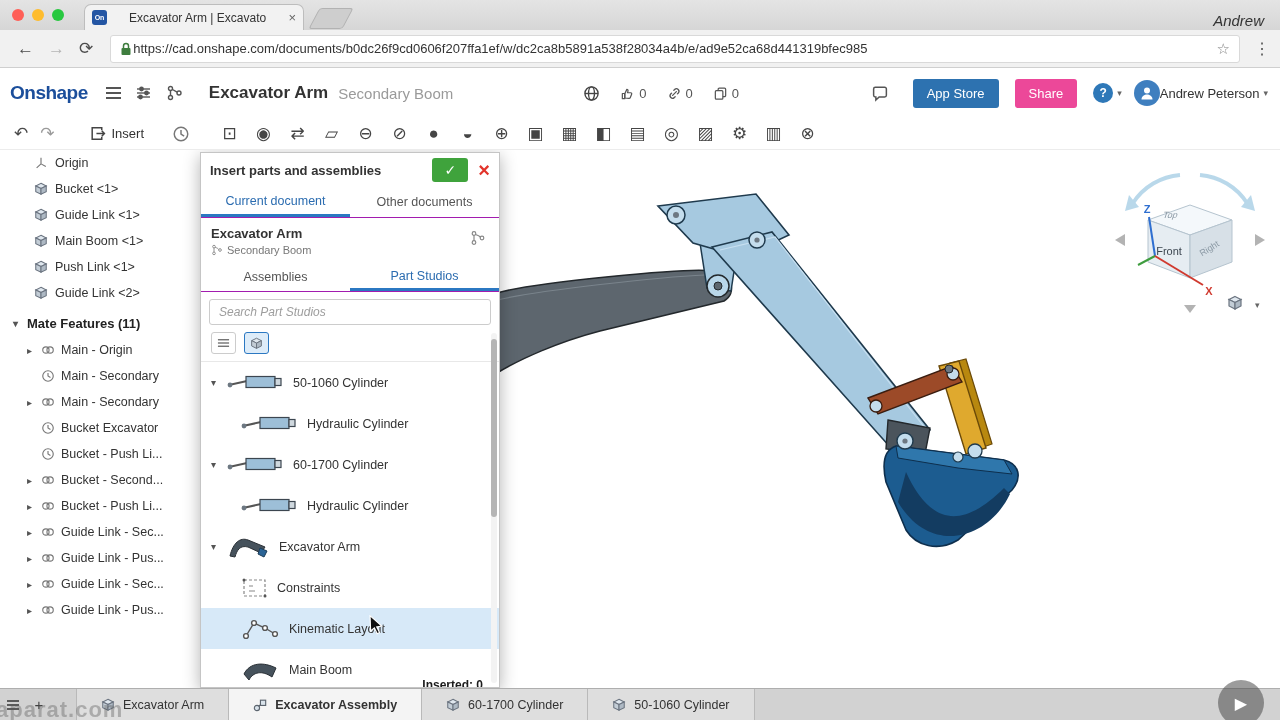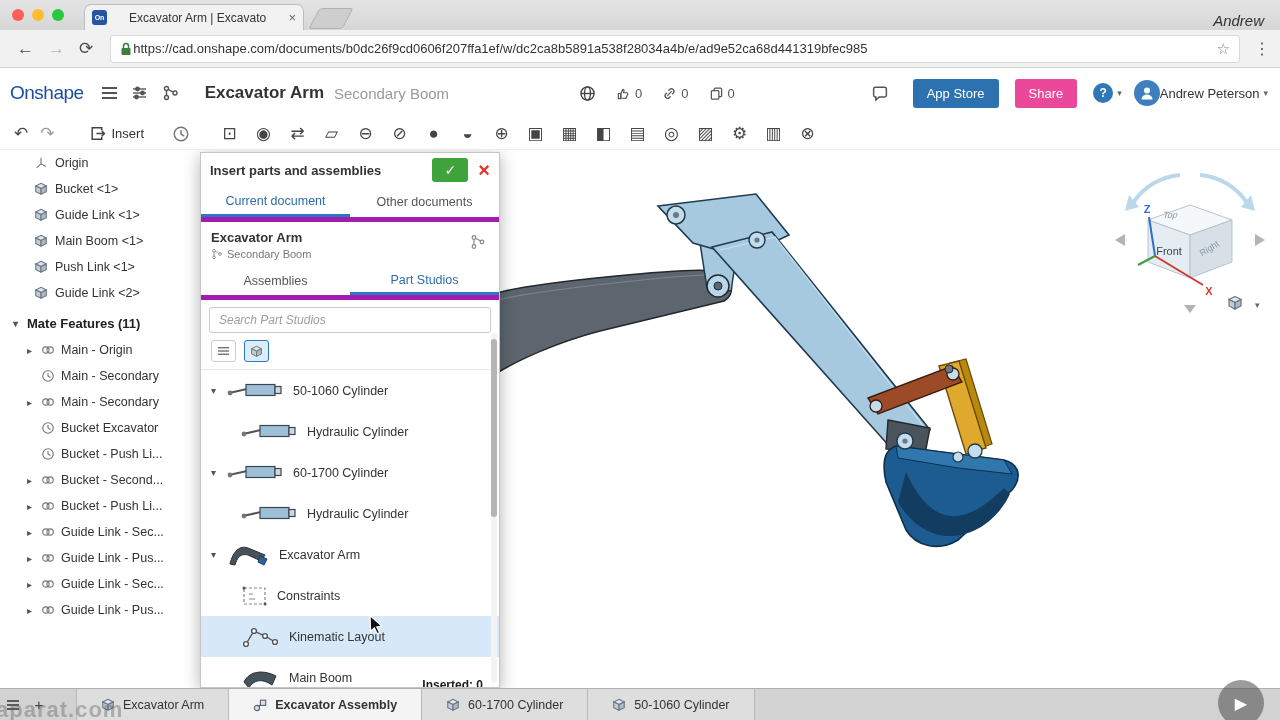--- a/index.html
+++ b/index.html
@@ -22,21 +22,21 @@
   .urlbar{left:0;top:30px;width:1280px;height:38px;background:#f1f1f1;border-bottom:1px solid #cfcfcf;display:flex;align-items:center;z-index:25;box-sizing:border-box;padding:0 10px;}
   .navg{font-size:17px;color:#4c4c4c;margin:0 7px;line-height:1;}
   .navg.dis{color:#b5b5b5;}
   .urlfield{flex:1;height:26px;margin:0 10px;background:#fff;border:1px solid #d9d9d9;border-radius:3px;display:flex;align-items:center;padding:0 9px;font-size:13px;color:#333;gap:1px;overflow:hidden;}
   .url-text{white-space:nowrap;overflow:hidden;}
   .star{margin-left:auto;color:#858585;font-size:15px;}
   .dots{color:#555;font-size:16px;margin-left:4px;}
 
   
   .osheader{left:0;top:68px;width:1280px;height:50px;background:#fff;display:flex;align-items:center;z-index:24;}
-  .logo{font-size:19px;font-weight:normal;color:#1b4e9b;margin-left:10px;letter-spacing:-.5px;text-align:right;}
+  .logo{font-size:19px;font-weight:bold;color:#1b4e9b;margin-left:10px;letter-spacing:-.5px;text-align:right;}
   .hamb{margin-left:18px;display:flex;flex-direction:column;gap:3px;}
   .hamb i{display:block;width:15px;height:2px;background:#555;}
   .hicon{margin-left:14px;}
   .doc-title{font-size:17px;font-weight:bold;color:#333;margin-left:26px;white-space:nowrap;}
   .doc-sub{font-size:15px;color:#9a9a9a;margin-left:10px;white-space:nowrap;}
   .stat{display:flex;align-items:center;gap:4px;margin-left:20px;font-size:13px;color:#555;}
   .rightgrp{margin-left:auto;display:flex;align-items:center;margin-right:12px;}
   .btn-blue{border:none;color:#fff;font-size:13px;border-radius:3px;padding:7px 14px;font-family:inherit;}
   .help{width:20px;height:20px;border-radius:50%;background:#2e78b8;color:#fff;font-size:12px;font-weight:bold;display:flex;align-items:center;justify-content:center;}
   .avatar{width:26px;height:26px;border-radius:50%;background:#3f7fbf;display:flex;align-items:center;justify-content:center;}
@@ -58,21 +58,21 @@
   .mate-row{display:flex;align-items:center;height:26px;padding-left:24px;gap:6px;}
   .chev{width:11px;font-size:10px;color:#555;text-align:center;flex:none;}
   .lbl{white-space:nowrap;overflow:hidden;}
 
   
   .dialog{left:200px;top:152px;width:300px;height:536px;background:#fff;border:1px solid #c5c5c5;box-shadow:0 4px 16px rgba(0,0,0,.3);z-index:10;overflow:hidden;box-sizing:border-box;}
   .dlg-head{display:flex;align-items:center;height:34px;padding:0 9px;gap:10px;}
   .dlg-title{font-weight:bold;font-size:13px;color:#333;flex:1;}
   .ok-btn{width:36px;height:24px;background:#3fa33c;border:none;border-radius:3px;color:#fff;font-size:14px;display:flex;align-items:center;justify-content:center;}
   .close-x{color:#e2342b;font-size:20px;font-weight:bold;line-height:1;background:none;border:none;padding:0;}
-  .dlg-tabs{display:flex;border-bottom:5px solid #a21caf;height:30px;font-size:12.5px;}
+  .dlg-tabs{display:flex;border-bottom:1px solid #a21caf;height:30px;font-size:12.5px;}
   .dlg-tab{flex:1;display:flex;align-items:center;justify-content:center;color:#555;box-sizing:border-box;}
   .dlg-tab.active{color:#2b6cb0;border-bottom:3px solid #2b78c2;}
   .doc-sec{padding:8px 10px 7px;position:relative;}
   .dname{font-weight:bold;font-size:13px;color:#333;}
   .dbranch{display:flex;align-items:center;gap:4px;font-size:11px;color:#777;margin-top:3px;}
   .ver-ic{position:absolute;right:13px;top:12px;}
   .search-wrap{padding:7px 8px 5px;}
   .search{width:100%;box-sizing:border-box;height:26px;border:1px solid #ccc;border-radius:3px;padding:0 9px;font-size:12px;color:#444;font-family:inherit;}
   .search::placeholder{color:#9d9d9d;font-style:italic;}
   .filter-row{display:flex;gap:8px;padding:2px 10px 7px;border-bottom:1px solid #e8e8e8;}

